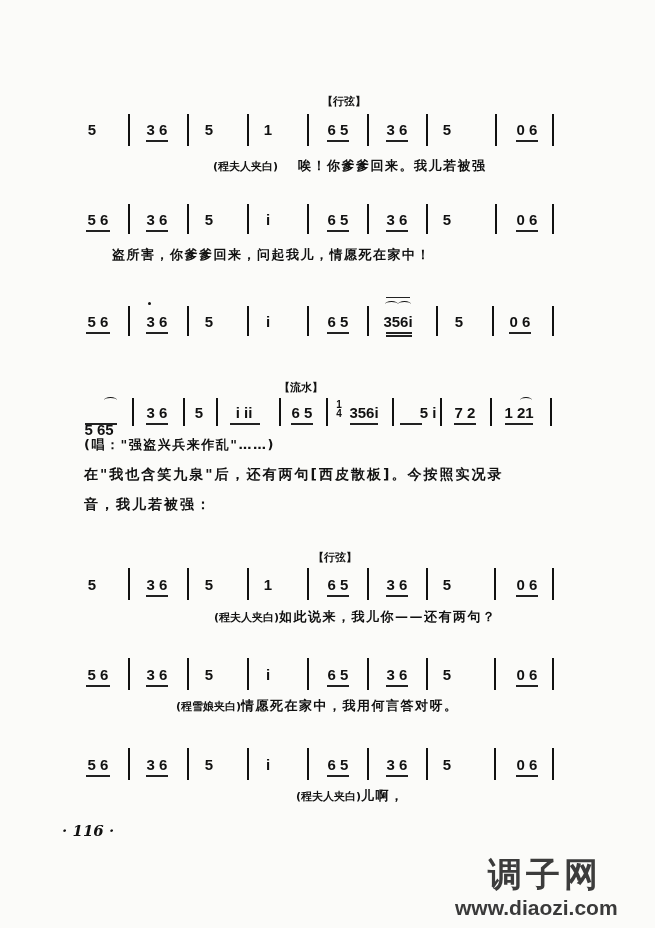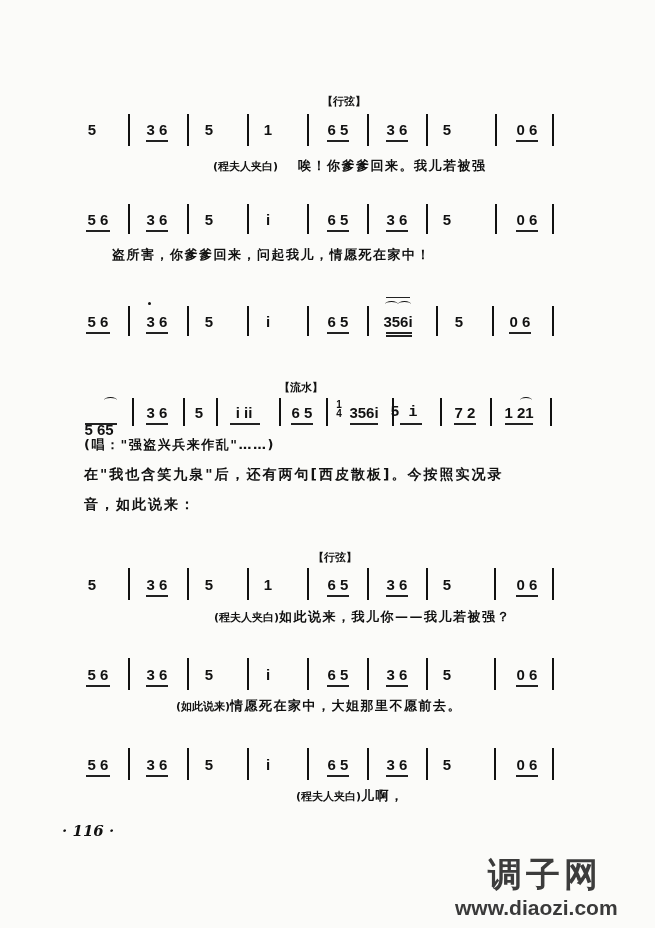--- a/index.html
+++ b/index.html
@@ -143,37 +143,37 @@
   <div class="note" style="left:244px;top:405px;">i ii</div>
   <div class="ul" style="left:230px;top:423px;width:30px;"></div>
   <div class="bar" style="left:279px;top:398px;height:28px;"></div>
   <div class="note" style="left:302px;top:405px;">6 5</div>
   <div class="ul" style="left:291px;top:423px;width:22px;"></div>
   <div class="bar" style="left:326px;top:398px;height:28px;"></div>
   <div class="frac" style="left:334px;top:400px;width:10px;">1<br>4</div>
   <div class="note" style="left:364px;top:405px;">356i</div>
   <div class="ul" style="left:350px;top:423px;width:28px;"></div>
   <div class="bar" style="left:392px;top:398px;height:28px;"></div>
-  <div class="note" style="left:404px;top:405px;font-family:Liberation Mono, monospace;">5 i</div>
+  <div class="note" style="left:428px;top:405px;">5 i</div>
   <div class="ul" style="left:400px;top:423px;width:22px;"></div>
   <div class="bar" style="left:440px;top:398px;height:28px;"></div>
   <div class="note" style="left:465px;top:405px;">7 2</div>
   <div class="ul" style="left:454px;top:423px;width:22px;"></div>
   <div class="bar" style="left:490px;top:398px;height:28px;"></div>
   <div class="arc" style="left:520px;top:397px;width:12px;"></div>
   <div class="note" style="left:519px;top:405px;">1 21</div>
   <div class="ul" style="left:505px;top:423px;width:28px;"></div>
   <div class="bar" style="left:550px;top:398px;height:28px;"></div>
   <div class="lyric" style="left:84px;top:436px;">
     <span>(唱："强盗兴兵来作乱"……)</span>
   </div>
 </div>
 
 <div class="prose" style="left:84px;top:466px;">在"我也含笑九泉"后，还有两句[西皮散板]。今按照实况录</div>
-<div class="prose" style="left:84px;top:496px;">音，如此说来：</div>
+<div class="prose" style="left:84px;top:496px;">音，我儿若被强：</div>
 
 <div>
   <div class="marker" style="left:335px;top:550px;">【行弦】</div>
   <div class="note" style="left:92px;top:577px;">5</div>
   <div class="bar" style="left:128px;top:568px;height:32px;"></div>
   <div class="note" style="left:157px;top:577px;">3 6</div>
   <div class="ul" style="left:146px;top:595px;width:22px;"></div>
   <div class="bar" style="left:187px;top:568px;height:32px;"></div>
   <div class="note" style="left:209px;top:577px;">5</div>
   <div class="bar" style="left:247px;top:568px;height:32px;"></div>
@@ -184,21 +184,21 @@
   <div class="bar" style="left:367px;top:568px;height:32px;"></div>
   <div class="note" style="left:397px;top:577px;">3 6</div>
   <div class="ul" style="left:386px;top:595px;width:22px;"></div>
   <div class="bar" style="left:426px;top:568px;height:32px;"></div>
   <div class="note" style="left:447px;top:577px;">5</div>
   <div class="bar" style="left:494px;top:568px;height:32px;"></div>
   <div class="note" style="left:527px;top:577px;">0 6</div>
   <div class="ul" style="left:516px;top:595px;width:22px;"></div>
   <div class="bar" style="left:552px;top:568px;height:32px;"></div>
   <div class="lyric" style="left:214px;top:608px;">
-    <span class="who">(程夫人夹白)</span><span>如此说来，我儿你——我儿若被强？</span>
+    <span class="who">(程夫人夹白)</span><span>如此说来，我儿你——还有两句？</span>
   </div>
 </div>
 
 <div>
   <div class="note" style="left:98px;top:667px;">5 6</div>
   <div class="ul" style="left:86px;top:685px;width:24px;"></div>
   <div class="bar" style="left:128px;top:658px;height:32px;"></div>
   <div class="note" style="left:157px;top:667px;">3 6</div>
   <div class="ul" style="left:146px;top:685px;width:22px;"></div>
   <div class="bar" style="left:187px;top:658px;height:32px;"></div>
@@ -211,21 +211,21 @@
   <div class="bar" style="left:367px;top:658px;height:32px;"></div>
   <div class="note" style="left:397px;top:667px;">3 6</div>
   <div class="ul" style="left:386px;top:685px;width:22px;"></div>
   <div class="bar" style="left:426px;top:658px;height:32px;"></div>
   <div class="note" style="left:447px;top:667px;">5</div>
   <div class="bar" style="left:494px;top:658px;height:32px;"></div>
   <div class="note" style="left:527px;top:667px;">0 6</div>
   <div class="ul" style="left:516px;top:685px;width:22px;"></div>
   <div class="bar" style="left:552px;top:658px;height:32px;"></div>
   <div class="lyric" style="left:176px;top:697px;">
-    <span class="who">(如此说来)</span><span>情愿死在家中，大姐那里不愿前去。</span>
+    <span class="who">(程雪娘夹白)</span><span>情愿死在家中，我用何言答对呀。</span>
   </div>
 </div>
 
 <div>
   <div class="note" style="left:98px;top:757px;">5 6</div>
   <div class="ul" style="left:86px;top:775px;width:24px;"></div>
   <div class="bar" style="left:128px;top:748px;height:32px;"></div>
   <div class="note" style="left:157px;top:757px;">3 6</div>
   <div class="ul" style="left:146px;top:775px;width:22px;"></div>
   <div class="bar" style="left:187px;top:748px;height:32px;"></div>

